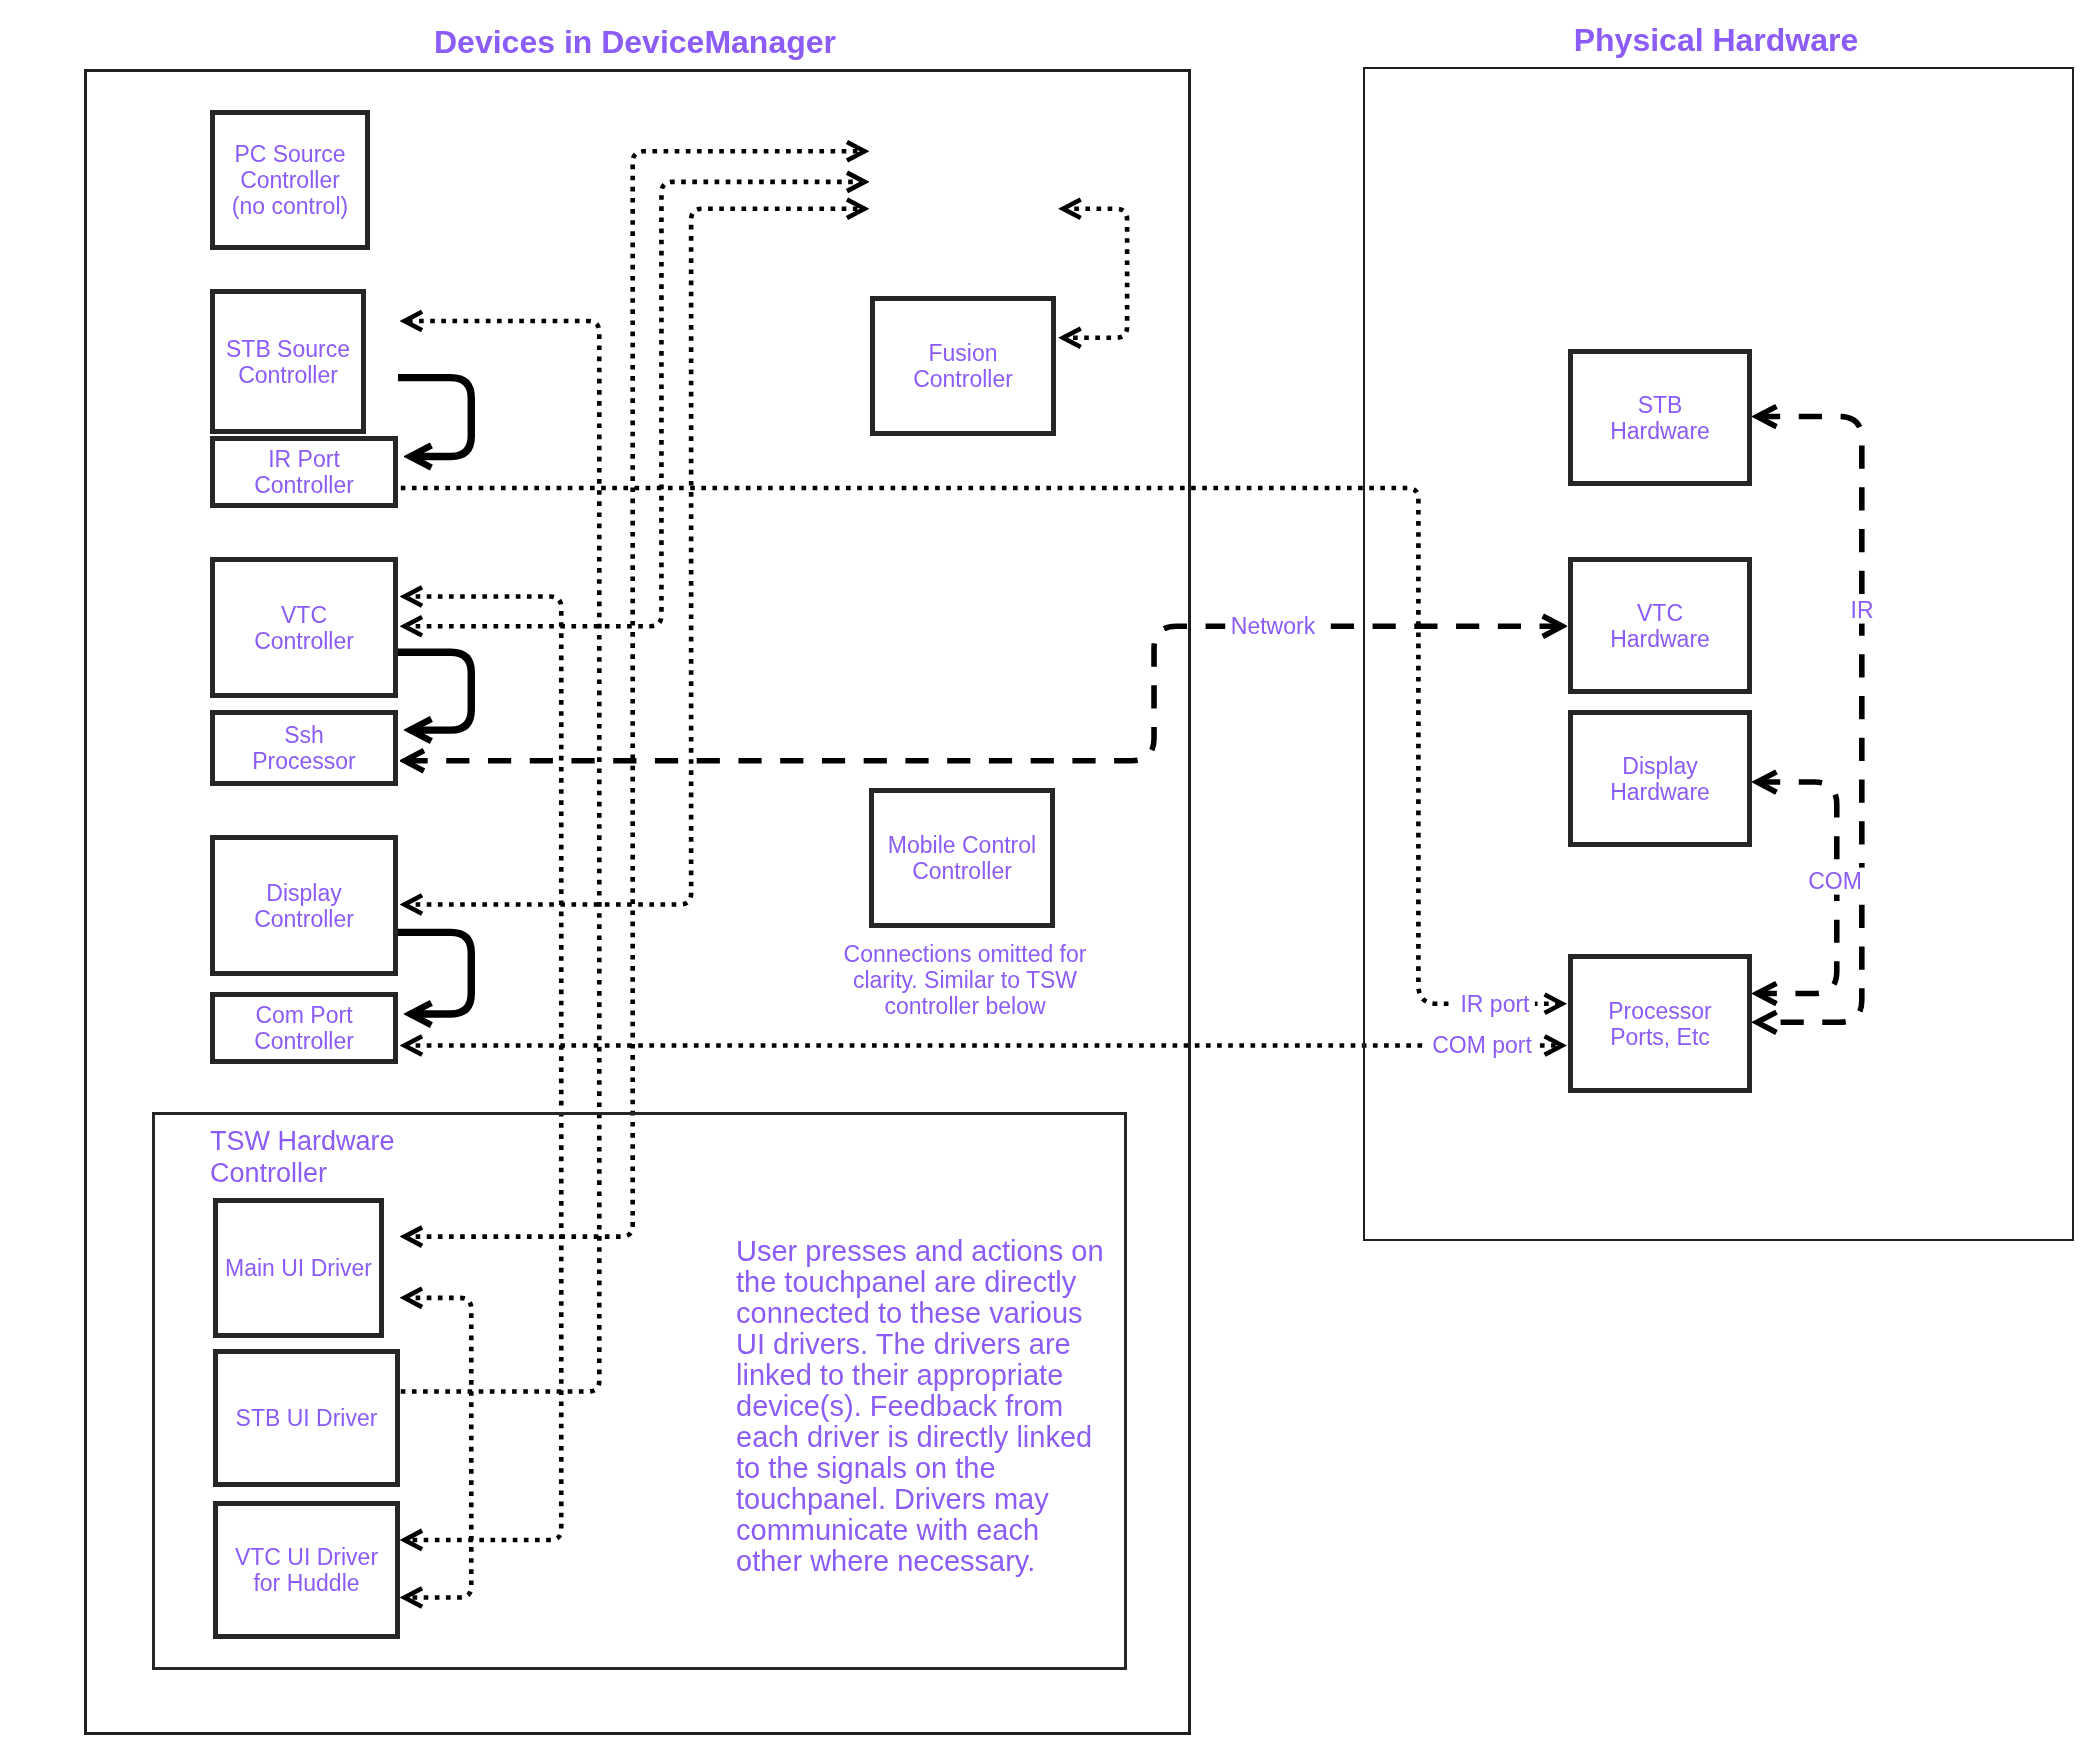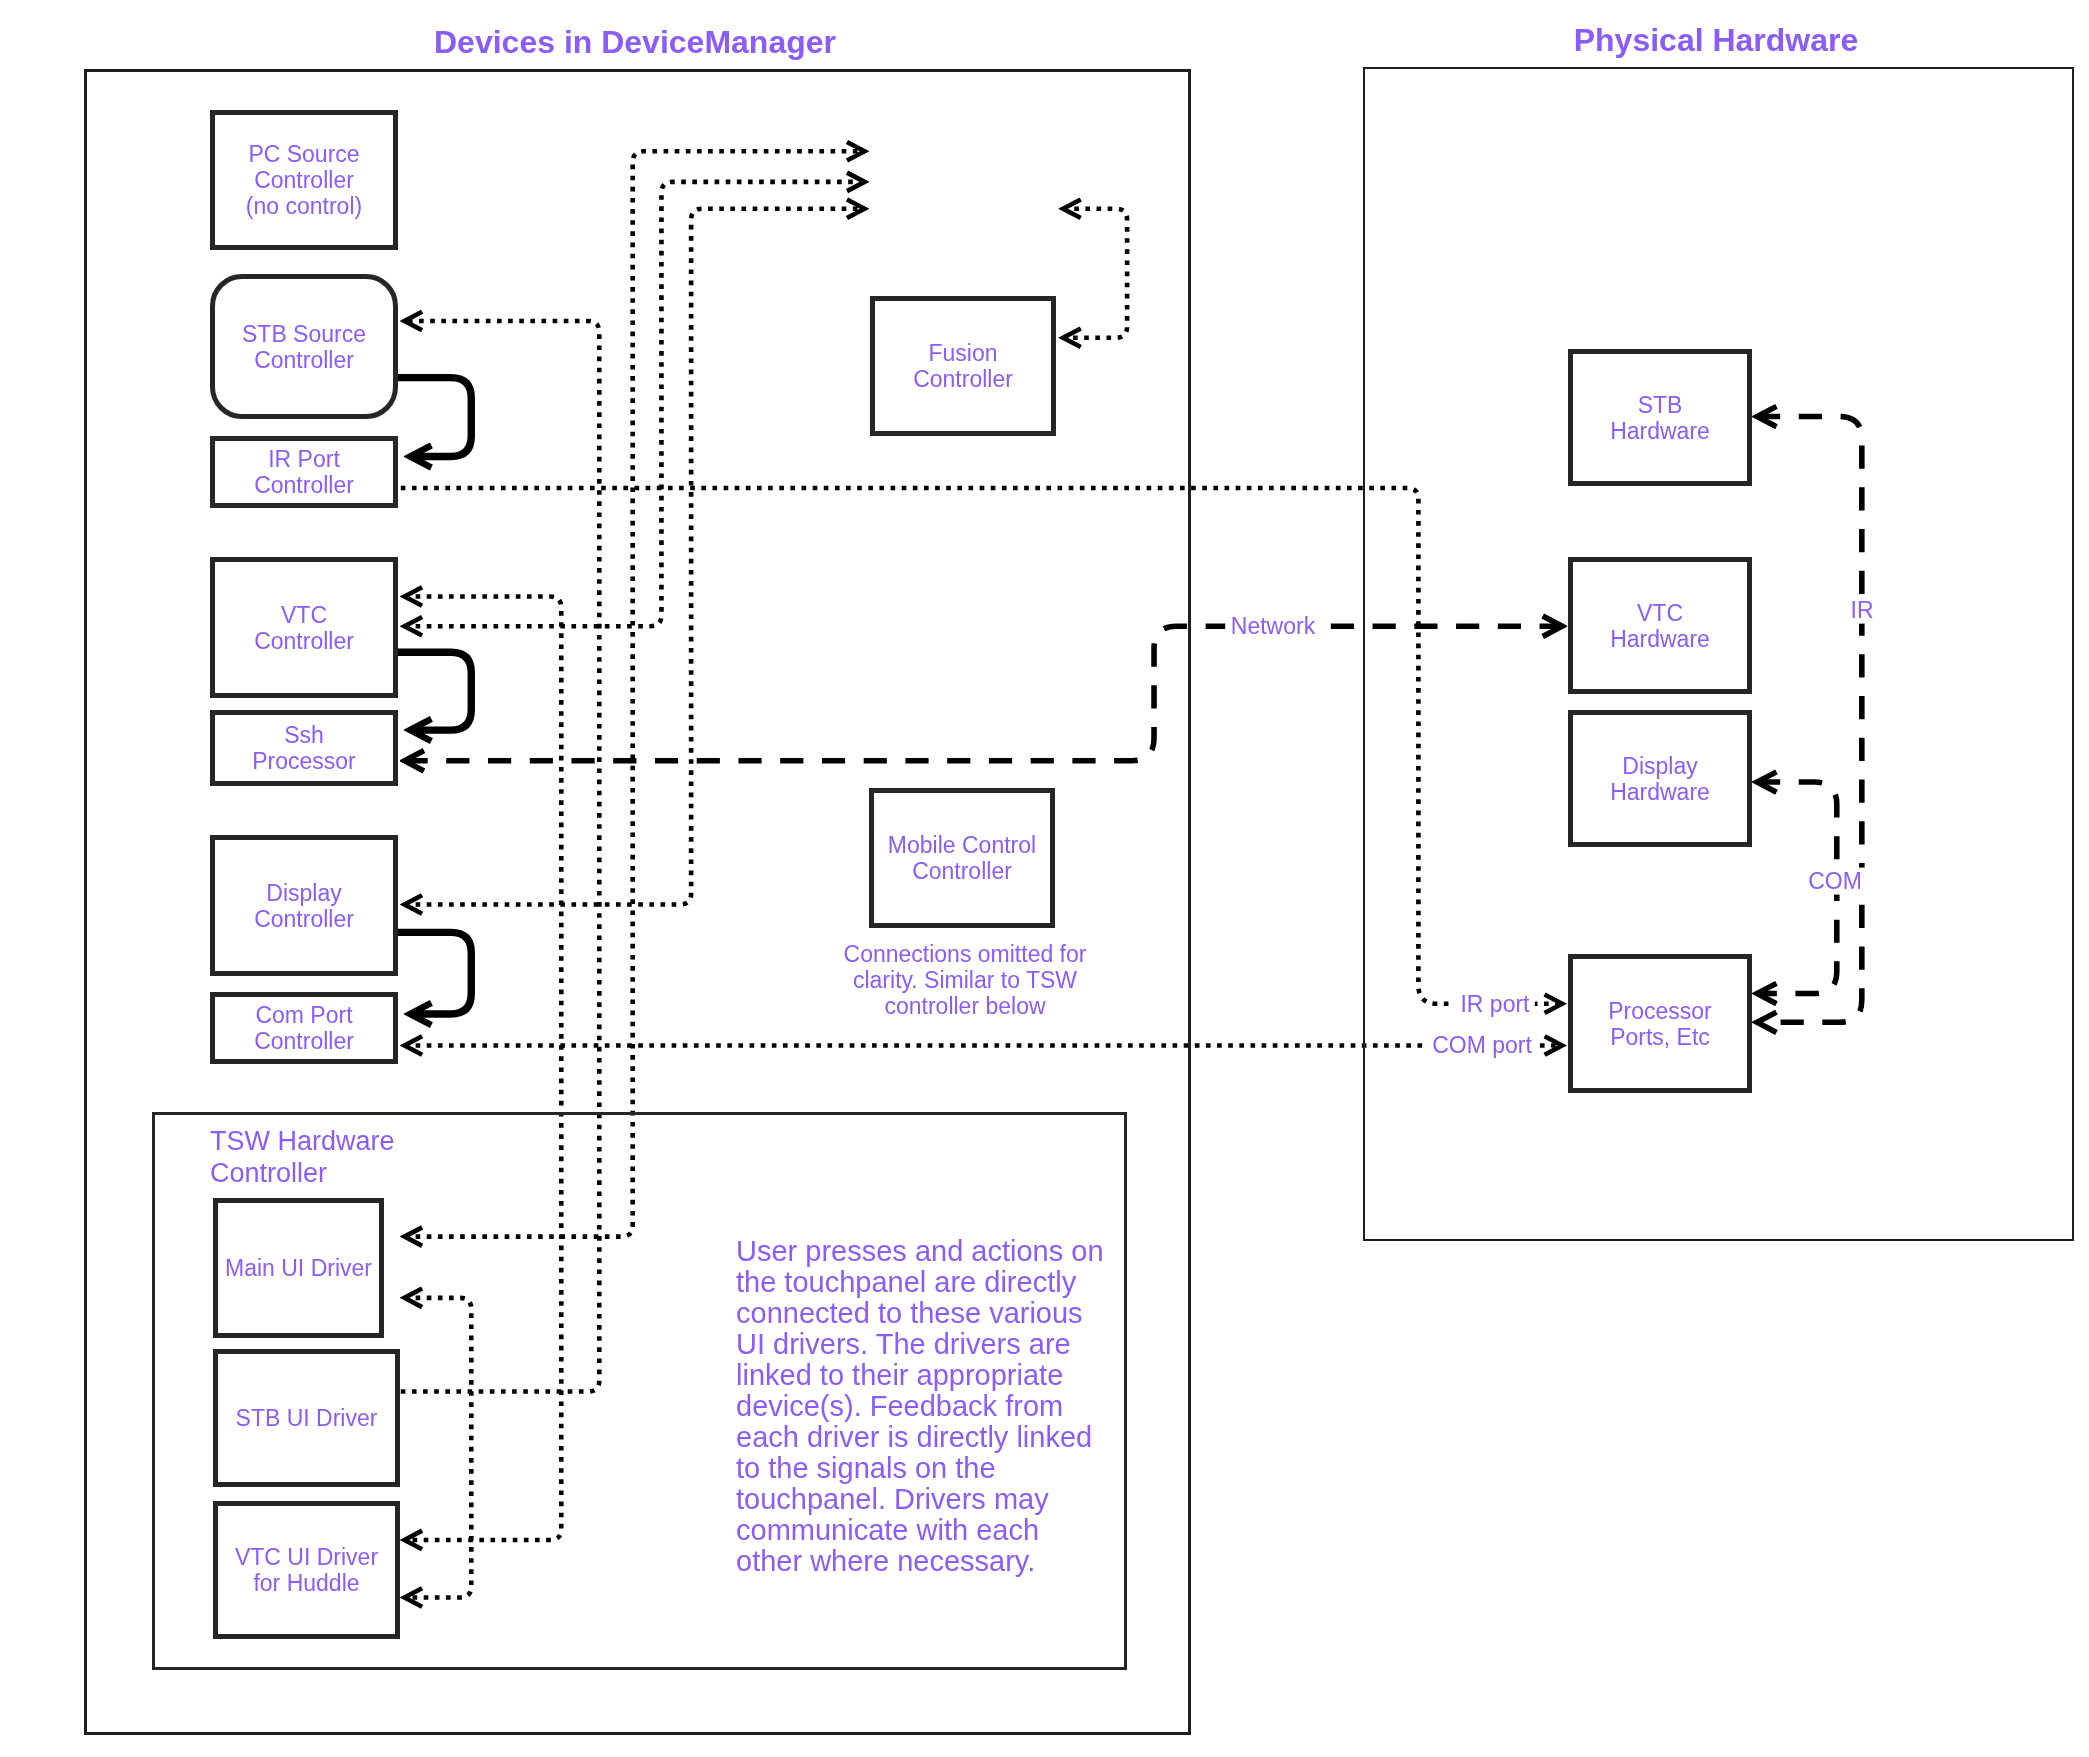--- a/index.html
+++ b/index.html
@@ -91,24 +91,24 @@
 
   <div class="diagram-title" style="left:609px;top:24px;">Devices in DeviceManager</div>
   <div class="diagram-title" style="left:1690px;top:22px;">Physical Hardware</div>
 
   <div class="panel" style="left:58px;top:69px;width:1101px;height:1660px;"></div>
   <div class="panel thin" style="left:1337px;top:67px;width:707px;height:1170px;"></div>
   <div class="group" style="left:126px;top:1112px;width:969px;height:552px;"></div>
   <div class="free-text group-label" style="left:184px;top:1125px;">TSW Hardware
 Controller</div>
 
-  <div class="node" style="left:184px;top:110px;width:188px;height:140px;">PC Source
+  <div class="node" style="left:184px;top:110px;width:160px;height:140px;">PC Source
 Controller
 (no control)</div>
-  <div class="node" style="left:184px;top:274px;width:188px;height:145px;border-radius:32px;">STB Source
+  <div class="node" style="left:184px;top:289px;width:156px;height:145px;">STB Source
 Controller</div>
   <div class="node" style="left:184px;top:436px;width:188px;height:72px;">IR Port
 Controller</div>
   <div class="node" style="left:184px;top:557px;width:188px;height:141px;">VTC
 Controller</div>
   <div class="node" style="left:184px;top:710px;width:188px;height:76px;">Ssh
 Processor</div>
   <div class="node" style="left:184px;top:835px;width:188px;height:141px;">Display
 Controller</div>
   <div class="node" style="left:184px;top:992px;width:188px;height:72px;">Com Port

